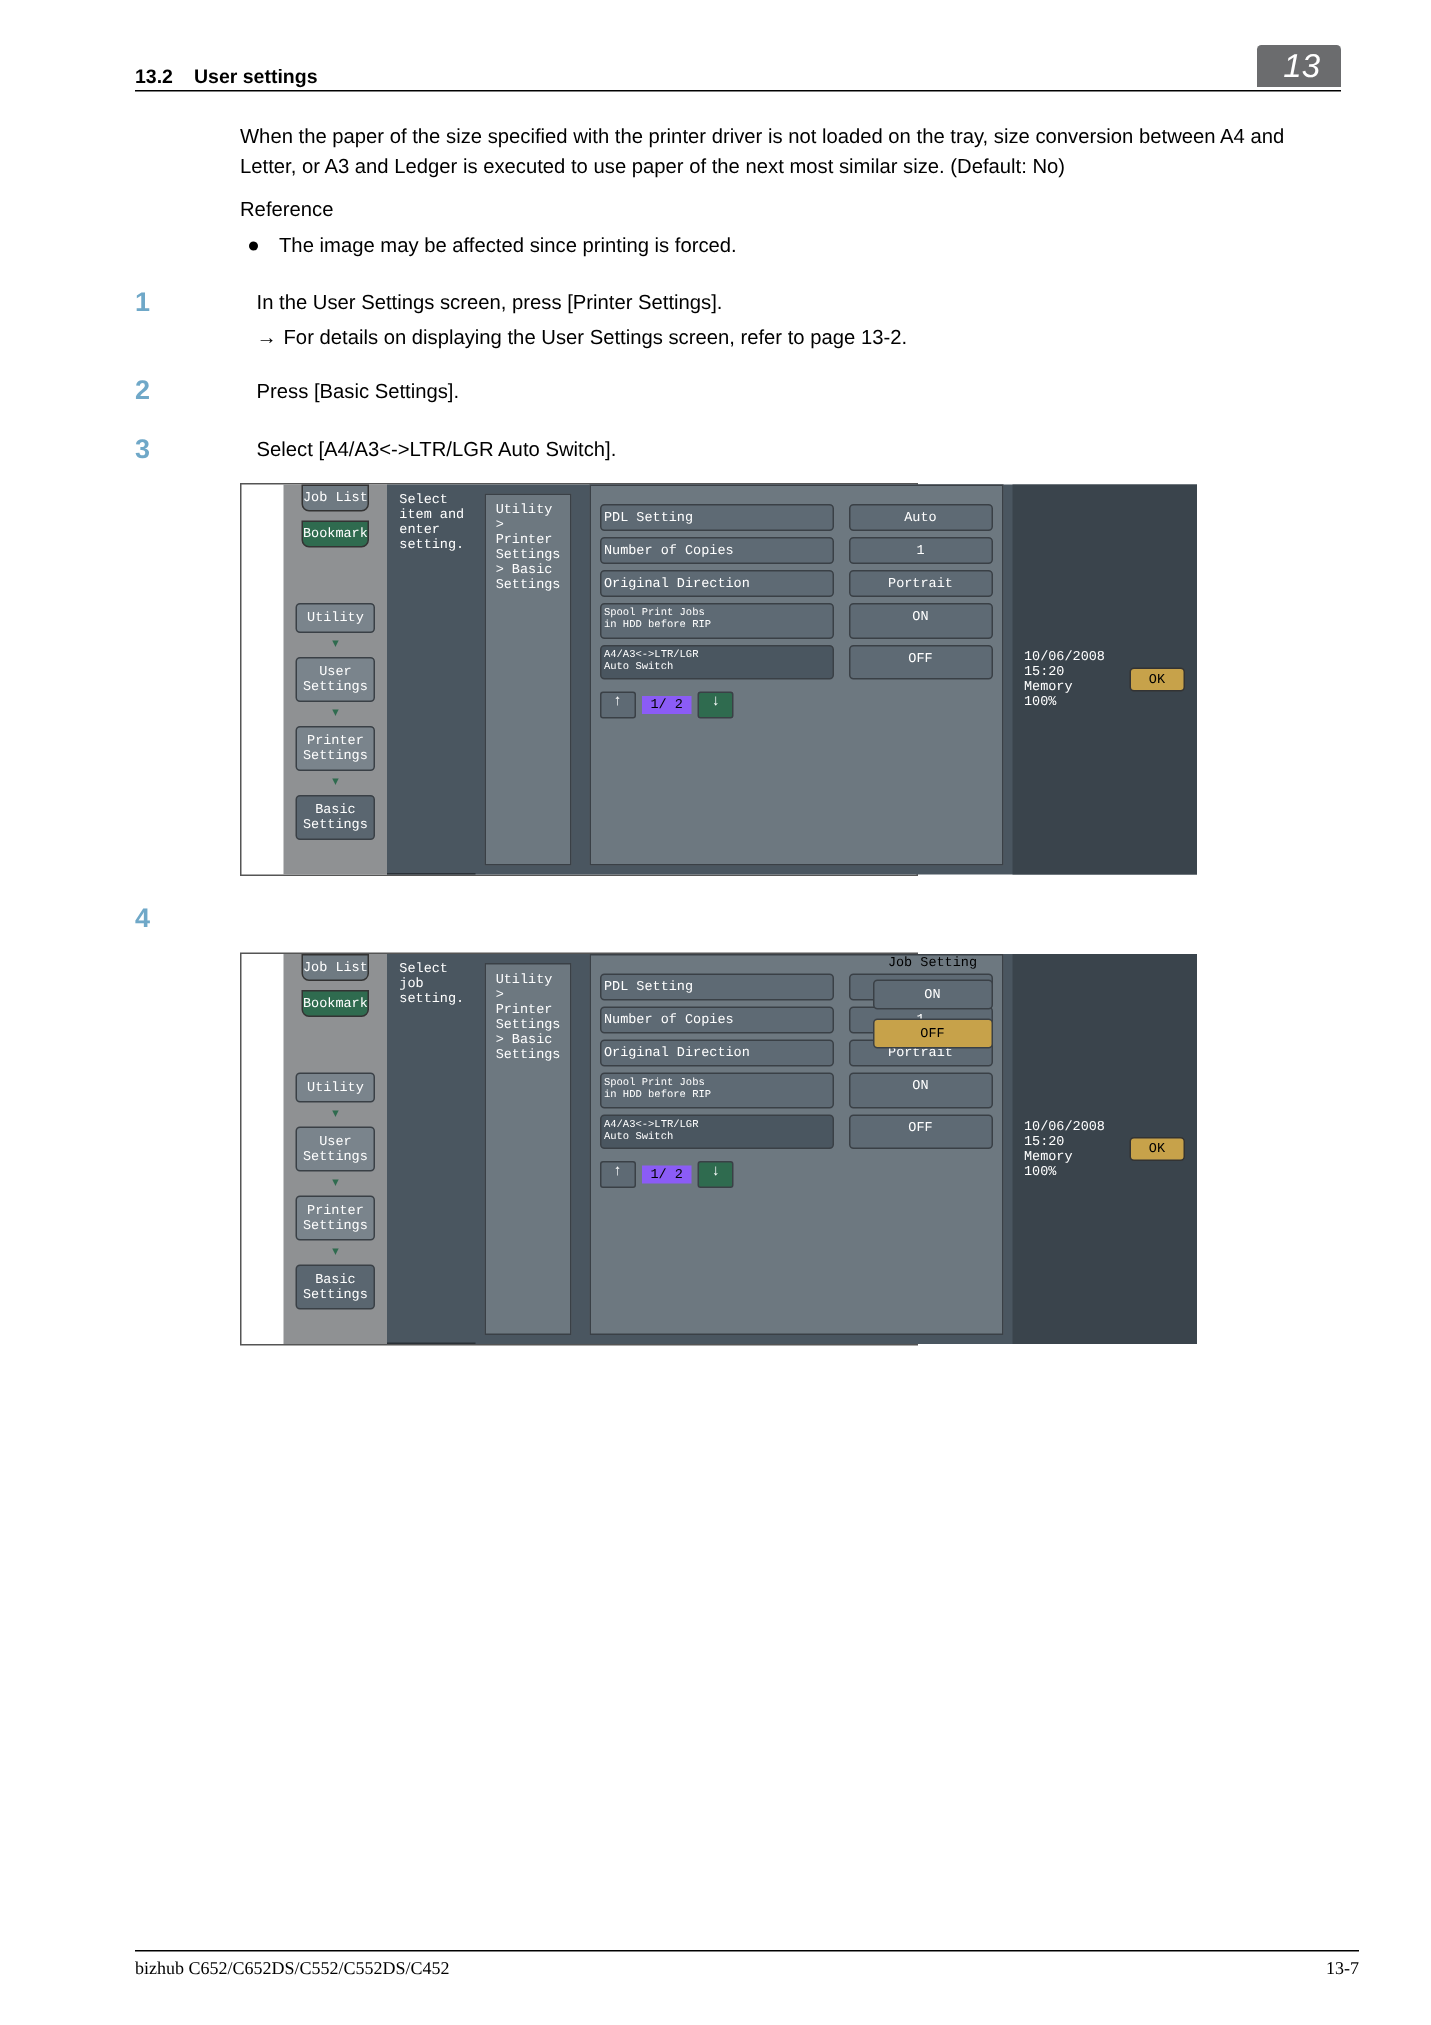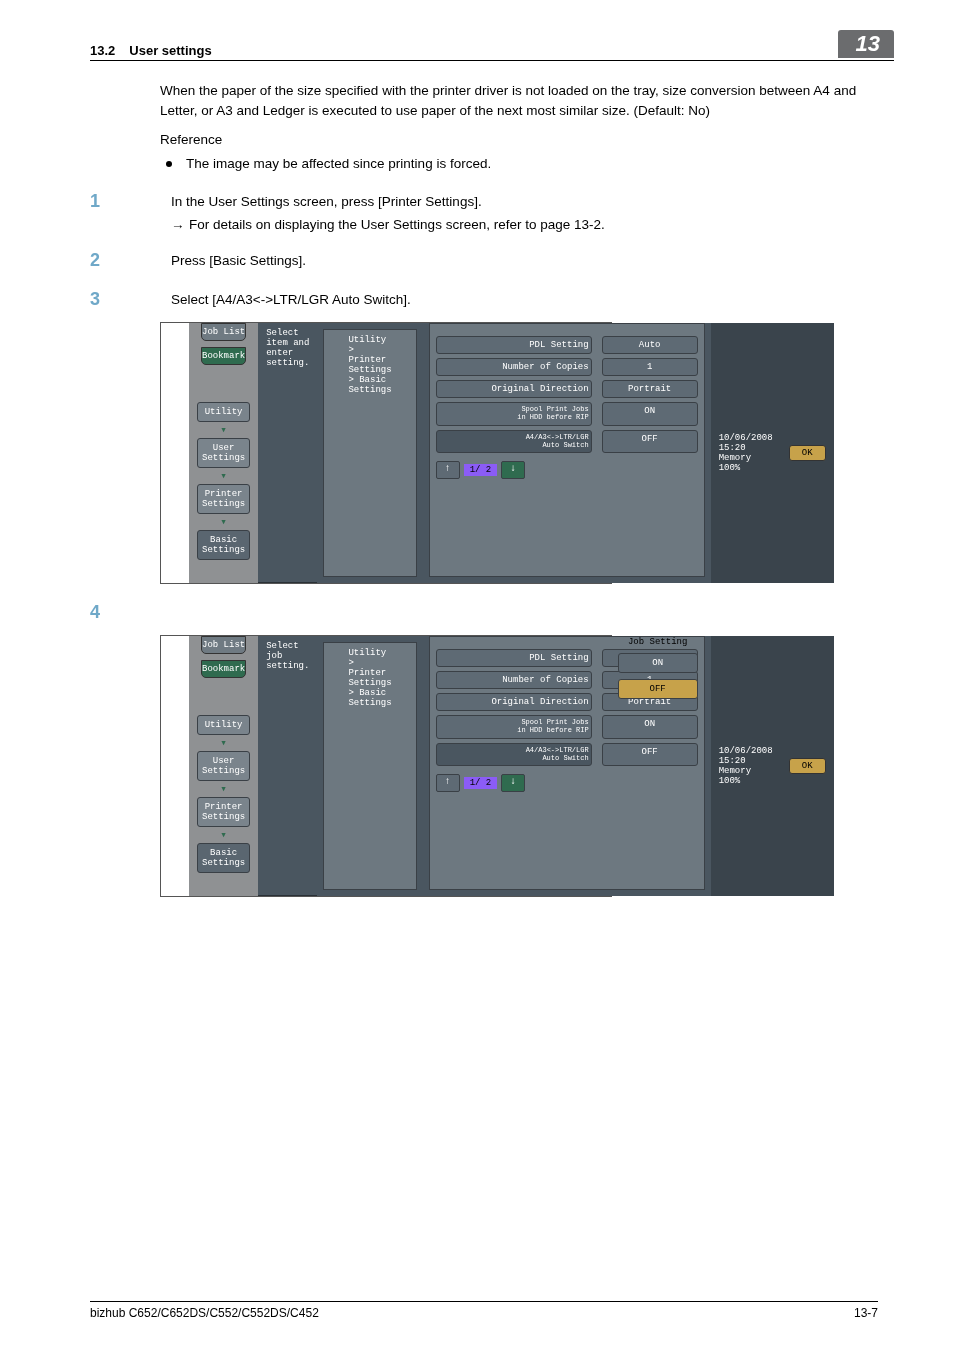--- a/index.html
+++ b/index.html
@@ -1,20 +1,20 @@
 <!DOCTYPE html>
 <html><head>
 <meta charset="utf-8">
 <style>
   html,body{margin:0;padding:0;background:#fff;font-family:Arial,Helvetica,sans-serif;color:#000;}
   .page{width:954px;min-height:1350px;margin:0 auto;position:relative;padding:30px 60px 30px 90px;box-sizing:border-box;}
   .header-row{display:flex;align-items:flex-end;border-bottom:1px solid #000;padding-bottom:2px;margin-bottom:20px;}
   .hdr-sec{font-weight:bold;font-size:13px;}
   .hdr-title{font-weight:bold;font-size:13px;margin-left:14px;}
-  .hdr-tab{margin-left:auto;background:#6b6c6e;color:#fff;font-size:22px;font-weight:bold;font-style:italic;padding:2px 14px 2px 18px;border-radius:3px 3px 0 0;line-height:1.1;}
+  .hdr-tab{margin-left:auto;background:#6b6c6e;color:#fff;font-size:22px;font-weight:normal;font-style:italic;padding:2px 14px 2px 18px;border-radius:3px 3px 0 0;line-height:1.1;}
   .section-row{display:flex;margin-top:10px;}
   .sec-num{width:70px;font-weight:bold;font-size:17px;}
   .sec-h{font-weight:bold;font-size:17px;}
   .body{margin-left:70px;font-size:13.5px;line-height:1.45;}
   .para{margin:10px 0;}
   .ref{margin-top:10px;}
   .ul{margin:4px 0 0 0;padding:0;}
   .ul li{list-style:none;padding-left:26px;position:relative;}
   .ul li::before{content:"";position:absolute;left:6px;top:7px;width:6px;height:6px;border-radius:50%;background:#000;}
   .step-row{display:flex;align-items:flex-start;margin-top:18px;}
@@ -26,38 +26,38 @@
   .ss-top{display:flex;height:260px;margin-left:28px;}
   .ss-left{width:112px;background:#8f9193;display:flex;flex-direction:column;}
   .ss-right{flex:1;background:#4a5660;display:flex;}
   .tab-top{background:#6f7a82;border:1px solid #333;border-radius:0 0 5px 5px;margin:0 12px 6px 12px;text-align:center;padding:3px 0;}
   .tab-green{background:#2f6b4f;}
   .nav-block{margin-top:28px;}
   .nav-btn{background:#7a848c;border:1px solid #3a4046;border-radius:3px;margin:3px 8px;text-align:center;padding:4px 2px;}
   .nav-btn.current{background:#5a6670;}
   .nav-arrow{height:10px;text-align:center;color:#2f6b4f;font-size:11px;line-height:10px;}
   .r-header{padding:5px 8px;color:#fff;border-bottom:1px solid #2a3137;}
-  .r-breadcrumb{background:#6d7880;margin:6px;border:1px solid #3a4046;padding:5px 24px;}
+  .r-breadcrumb{background:#6d7880;margin:6px;border:1px solid #3a4046;padding:5px 6px;}
   .r-body{flex:1;background:#6d7880;margin:0 6px 6px 6px;border:1px solid #3a4046;padding:8px 6px;position:relative;}
   .r-row{display:flex;margin:4px 0;}
-  .r-label{width:150px;background:#5e6a74;border:1px solid #3a4046;border-radius:3px;text-align:right;padding:3px 2px;}
+  .r-label{width:150px;background:#5e6a74;border:1px solid #3a4046;border-radius:3px;text-align:left;padding:3px 2px;}
   .r-label.sel{background:#4a5660;color:#fff;}
   .r-val{width:90px;margin-left:10px;background:#5e6a74;border:1px solid #3a4046;border-radius:3px;text-align:center;padding:3px 2px;}
   .pager{display:flex;align-items:center;margin-top:8px;}
   .pg-btn{width:22px;height:16px;background:#5e6a74;border:1px solid #3a4046;border-radius:2px;text-align:center;line-height:14px;font-size:10px;margin-right:4px;}
   .pg-btn.on{background:#2f6b4f;}
   .pg-txt{background:#8b5cf6;color:#000;padding:1px 6px;font-size:9px;margin-right:4px;}
   .side-panel{position:absolute;right:6px;top:0;width:80px;text-align:center;}
   .side-title{color:#000;font-size:9px;margin-bottom:6px;}
   .side-btn{border-radius:3px;padding:4px 2px;margin:6px 0;border:1px solid #3a4046;}
   .side-on{background:#5e6a74;color:#fff;}
   .side-off{background:#c7a24a;color:#000;}
   .ss-footer{background:#3a444c;display:flex;align-items:center;padding:3px 8px;color:#fff;}
   .ok-btn{margin-left:auto;background:#c7a24a;color:#000;border:1px solid #333;border-radius:3px;padding:2px 12px;font-weight:normal;font-size:9px;}
-  .page-footer{position:absolute;bottom:30px;left:90px;right:76px;display:flex;font-size:12px;border-top:1px solid #000;padding-top:4px;}
+  .page-footer{position:absolute;bottom:30px;left:90px;right:48px;display:flex;font-size:12px;border-top:1px solid #000;padding-top:4px;font-family:Liberation Serif, serif;}
 </style>
 </head>
 <body>
 
 <div class="page">
 
   <div class="header-row">
     <span class="hdr-sec">13.2</span>
     <span class="hdr-title">User settings</span>
     <span class="hdr-tab">13</span>

